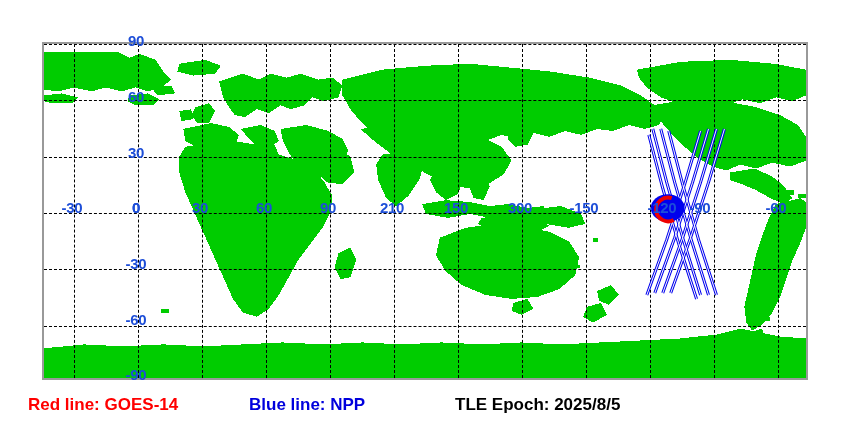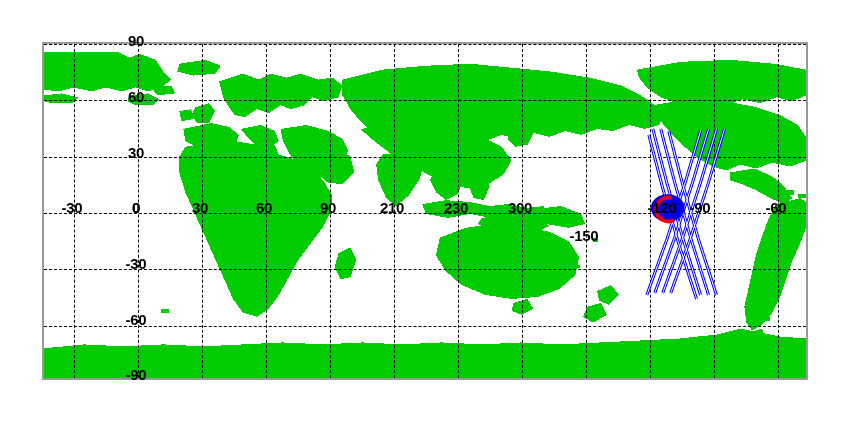--- a/index.html
+++ b/index.html
@@ -27,21 +27,21 @@
   
   .gridline{position:absolute;pointer-events:none;}
   .gridline.v{top:0;bottom:0;width:0;border-left:1px dashed #000;}
   .gridline.h{left:0;right:0;height:0;border-top:1px dashed #000;}
 
   
   .tick-label{
     position:absolute;
     font-size:15px;
     font-weight:bold;
-    color:#000000;
+    color:#1d4ed8;
     white-space:nowrap;
     line-height:1;
     letter-spacing:-0.3px;
   }
   .tick-x{transform:translate(-50%,-50%);}
   .tick-y{transform:translate(-50%,-50%);}
 
   
   #tracks{position:absolute;left:0;top:0;width:100%;height:100%;pointer-events:none;}
 
@@ -220,29 +220,34 @@
     </svg>
 
   </div>
 
   <div class="tick-label tick-x" style="left:72px;top:207px;">-30</div>
   <div class="tick-label tick-x" style="left:136px;top:207px;">0</div>
   <div class="tick-label tick-x" style="left:200px;top:207px;">30</div>
   <div class="tick-label tick-x" style="left:264px;top:207px;">60</div>
   <div class="tick-label tick-x" style="left:328px;top:207px;">90</div>
   <div class="tick-label tick-x" style="left:392px;top:207px;">210</div>
-  <div class="tick-label tick-x" style="left:456px;top:207px;">230</div>
+  <div class="tick-label tick-x" style="left:456px;top:207px;">150</div>
   <div class="tick-label tick-x" style="left:520px;top:207px;">300</div>
-  <div class="tick-label tick-x" style="left:584px;top:207px;margin-top:28px;">-150</div>
+  <div class="tick-label tick-x" style="left:584px;top:207px;">-150</div>
   <div class="tick-label tick-x" style="left:648px;top:207px;margin-left:14px;">-120</div>
   <div class="tick-label tick-x" style="left:700px;top:207px;">-90</div>
   <div class="tick-label tick-x" style="left:776px;top:207px;">-60</div>
 
   <div class="tick-label tick-y" style="left:136px;top:40px;">90</div>
   <div class="tick-label tick-y" style="left:136px;top:96px;">60</div>
   <div class="tick-label tick-y" style="left:136px;top:152px;">30</div>
   <div class="tick-label tick-y" style="left:136px;top:207px;">0</div>
   <div class="tick-label tick-y" style="left:136px;top:263px;">-30</div>
   <div class="tick-label tick-y" style="left:136px;top:319px;">-60</div>
   <div class="tick-label tick-y" style="left:136px;top:374px;">-90</div>
 
+  <div id="legend">
+    <div class="legend-item" id="legend-red">Red line: GOES-14</div>
+    <div class="legend-item" id="legend-blue">Blue line: NPP</div>
+    <div class="legend-item" id="legend-epoch">TLE Epoch: 2025/8/5</div>
+  </div>
 
 </div>
 
 </body></html>

